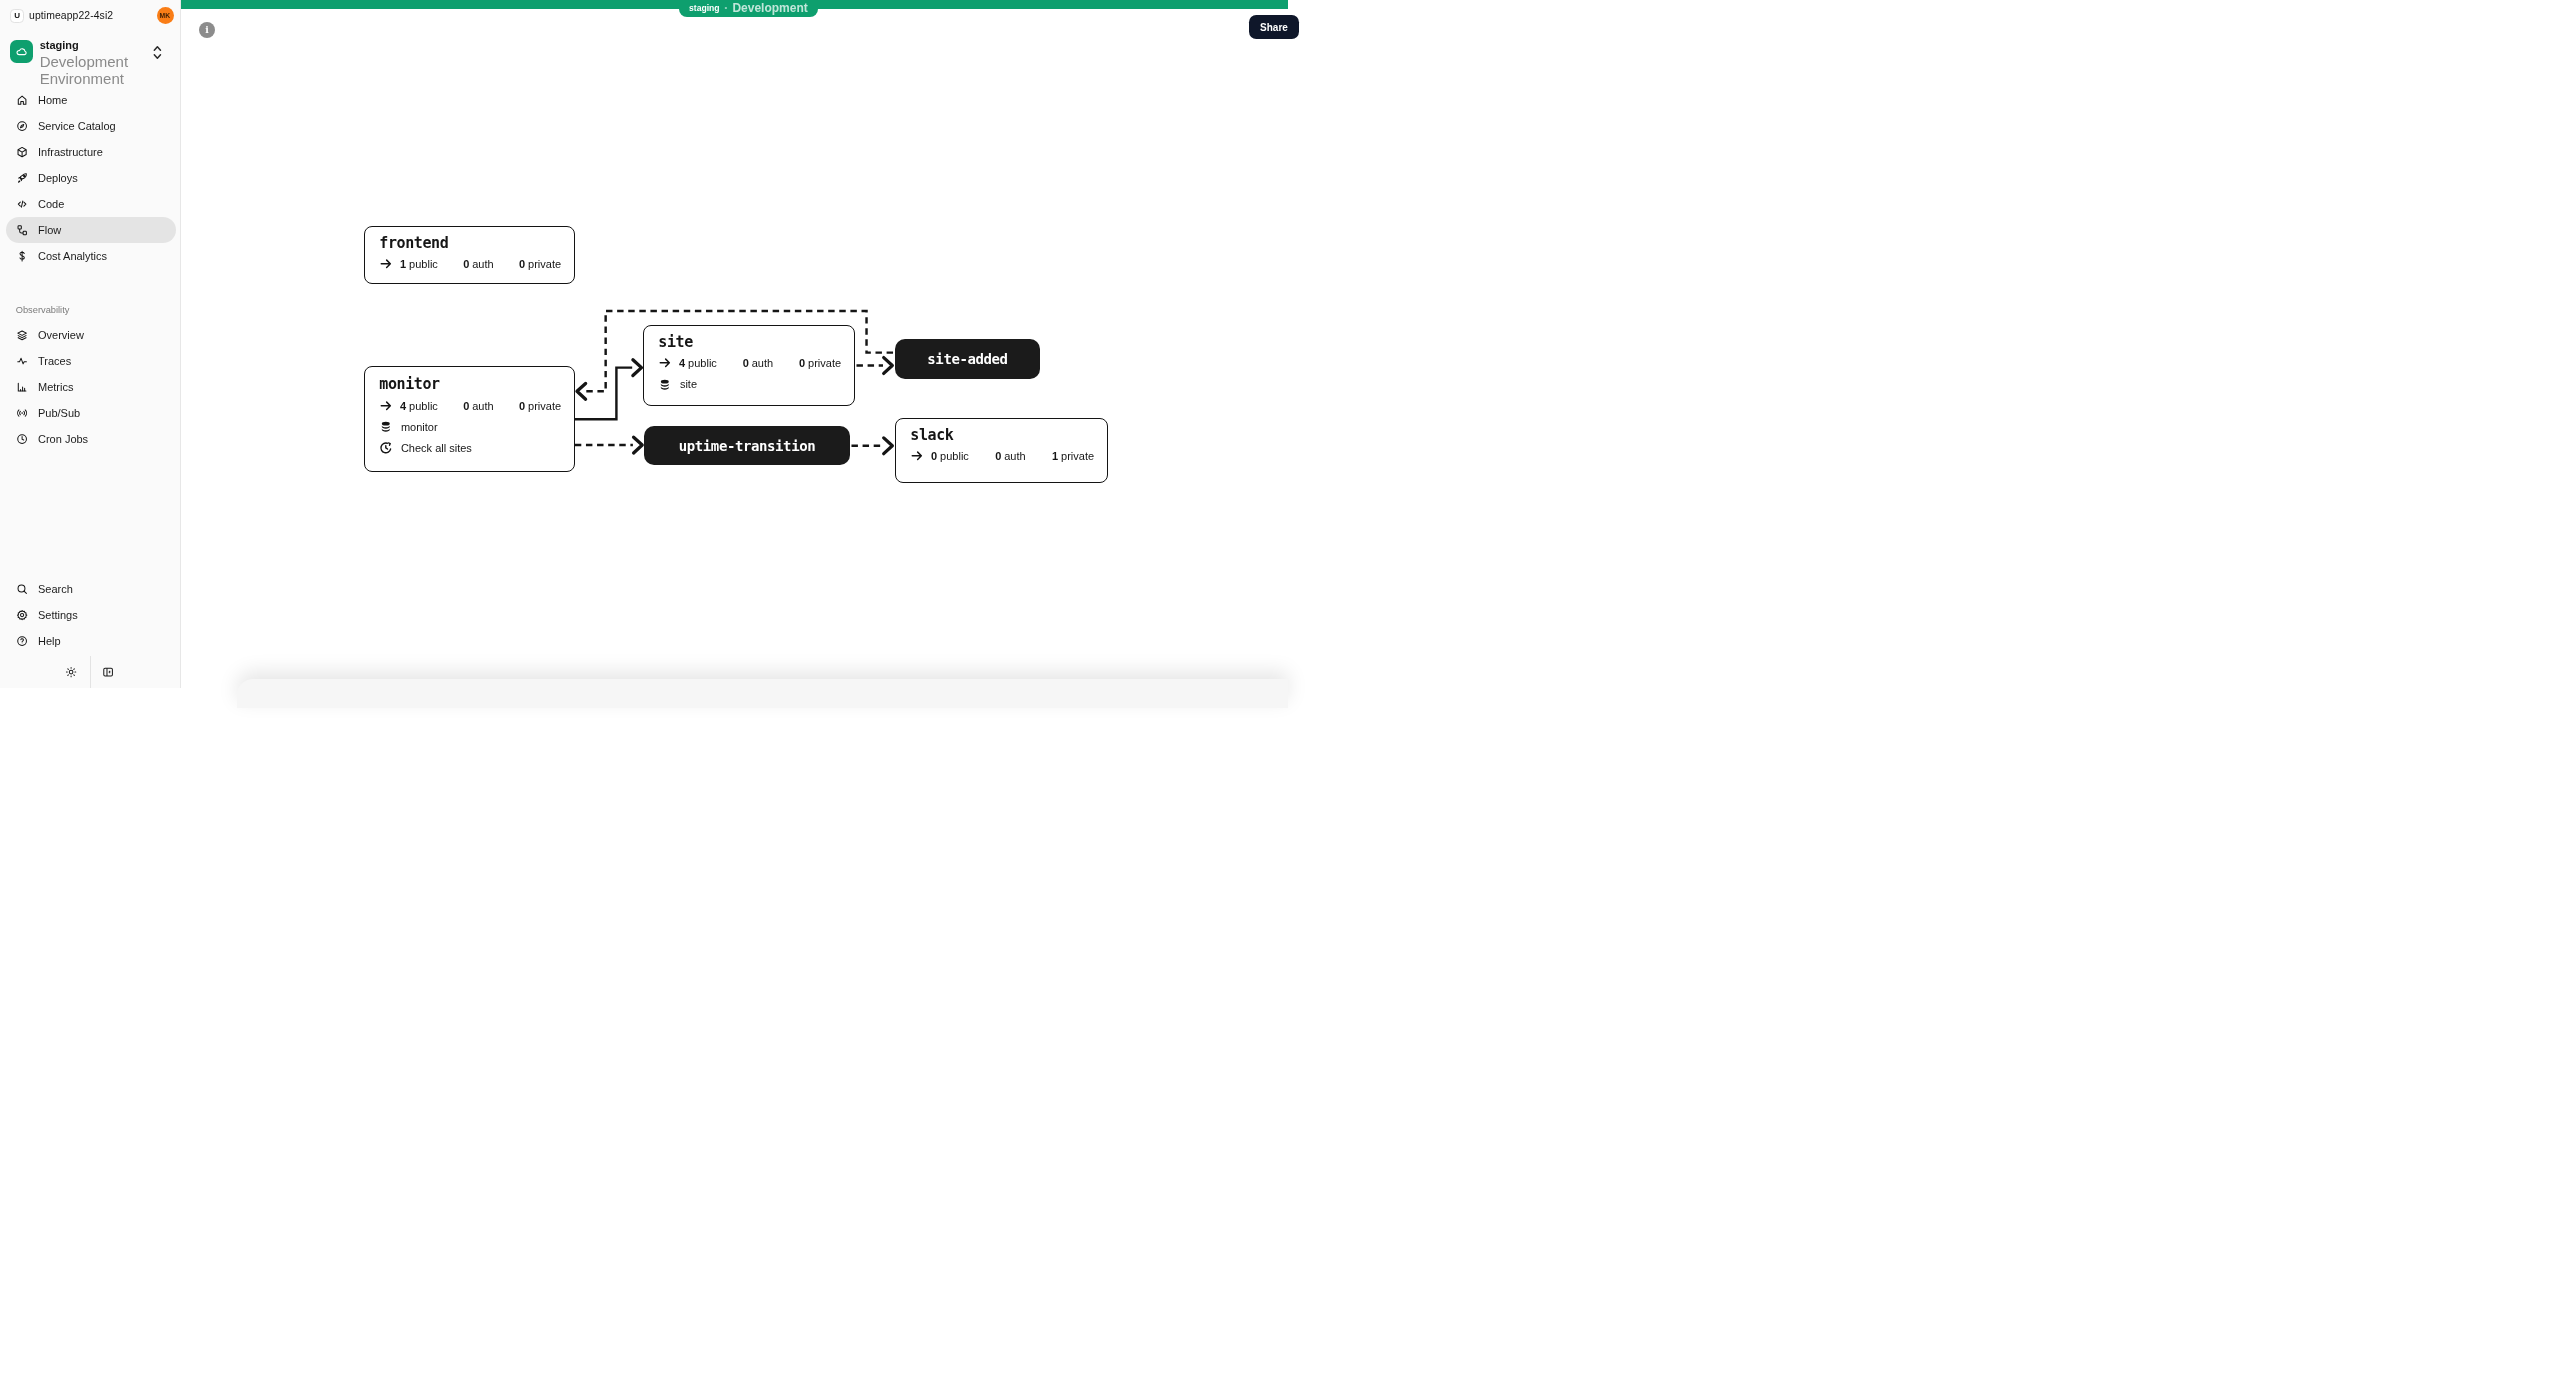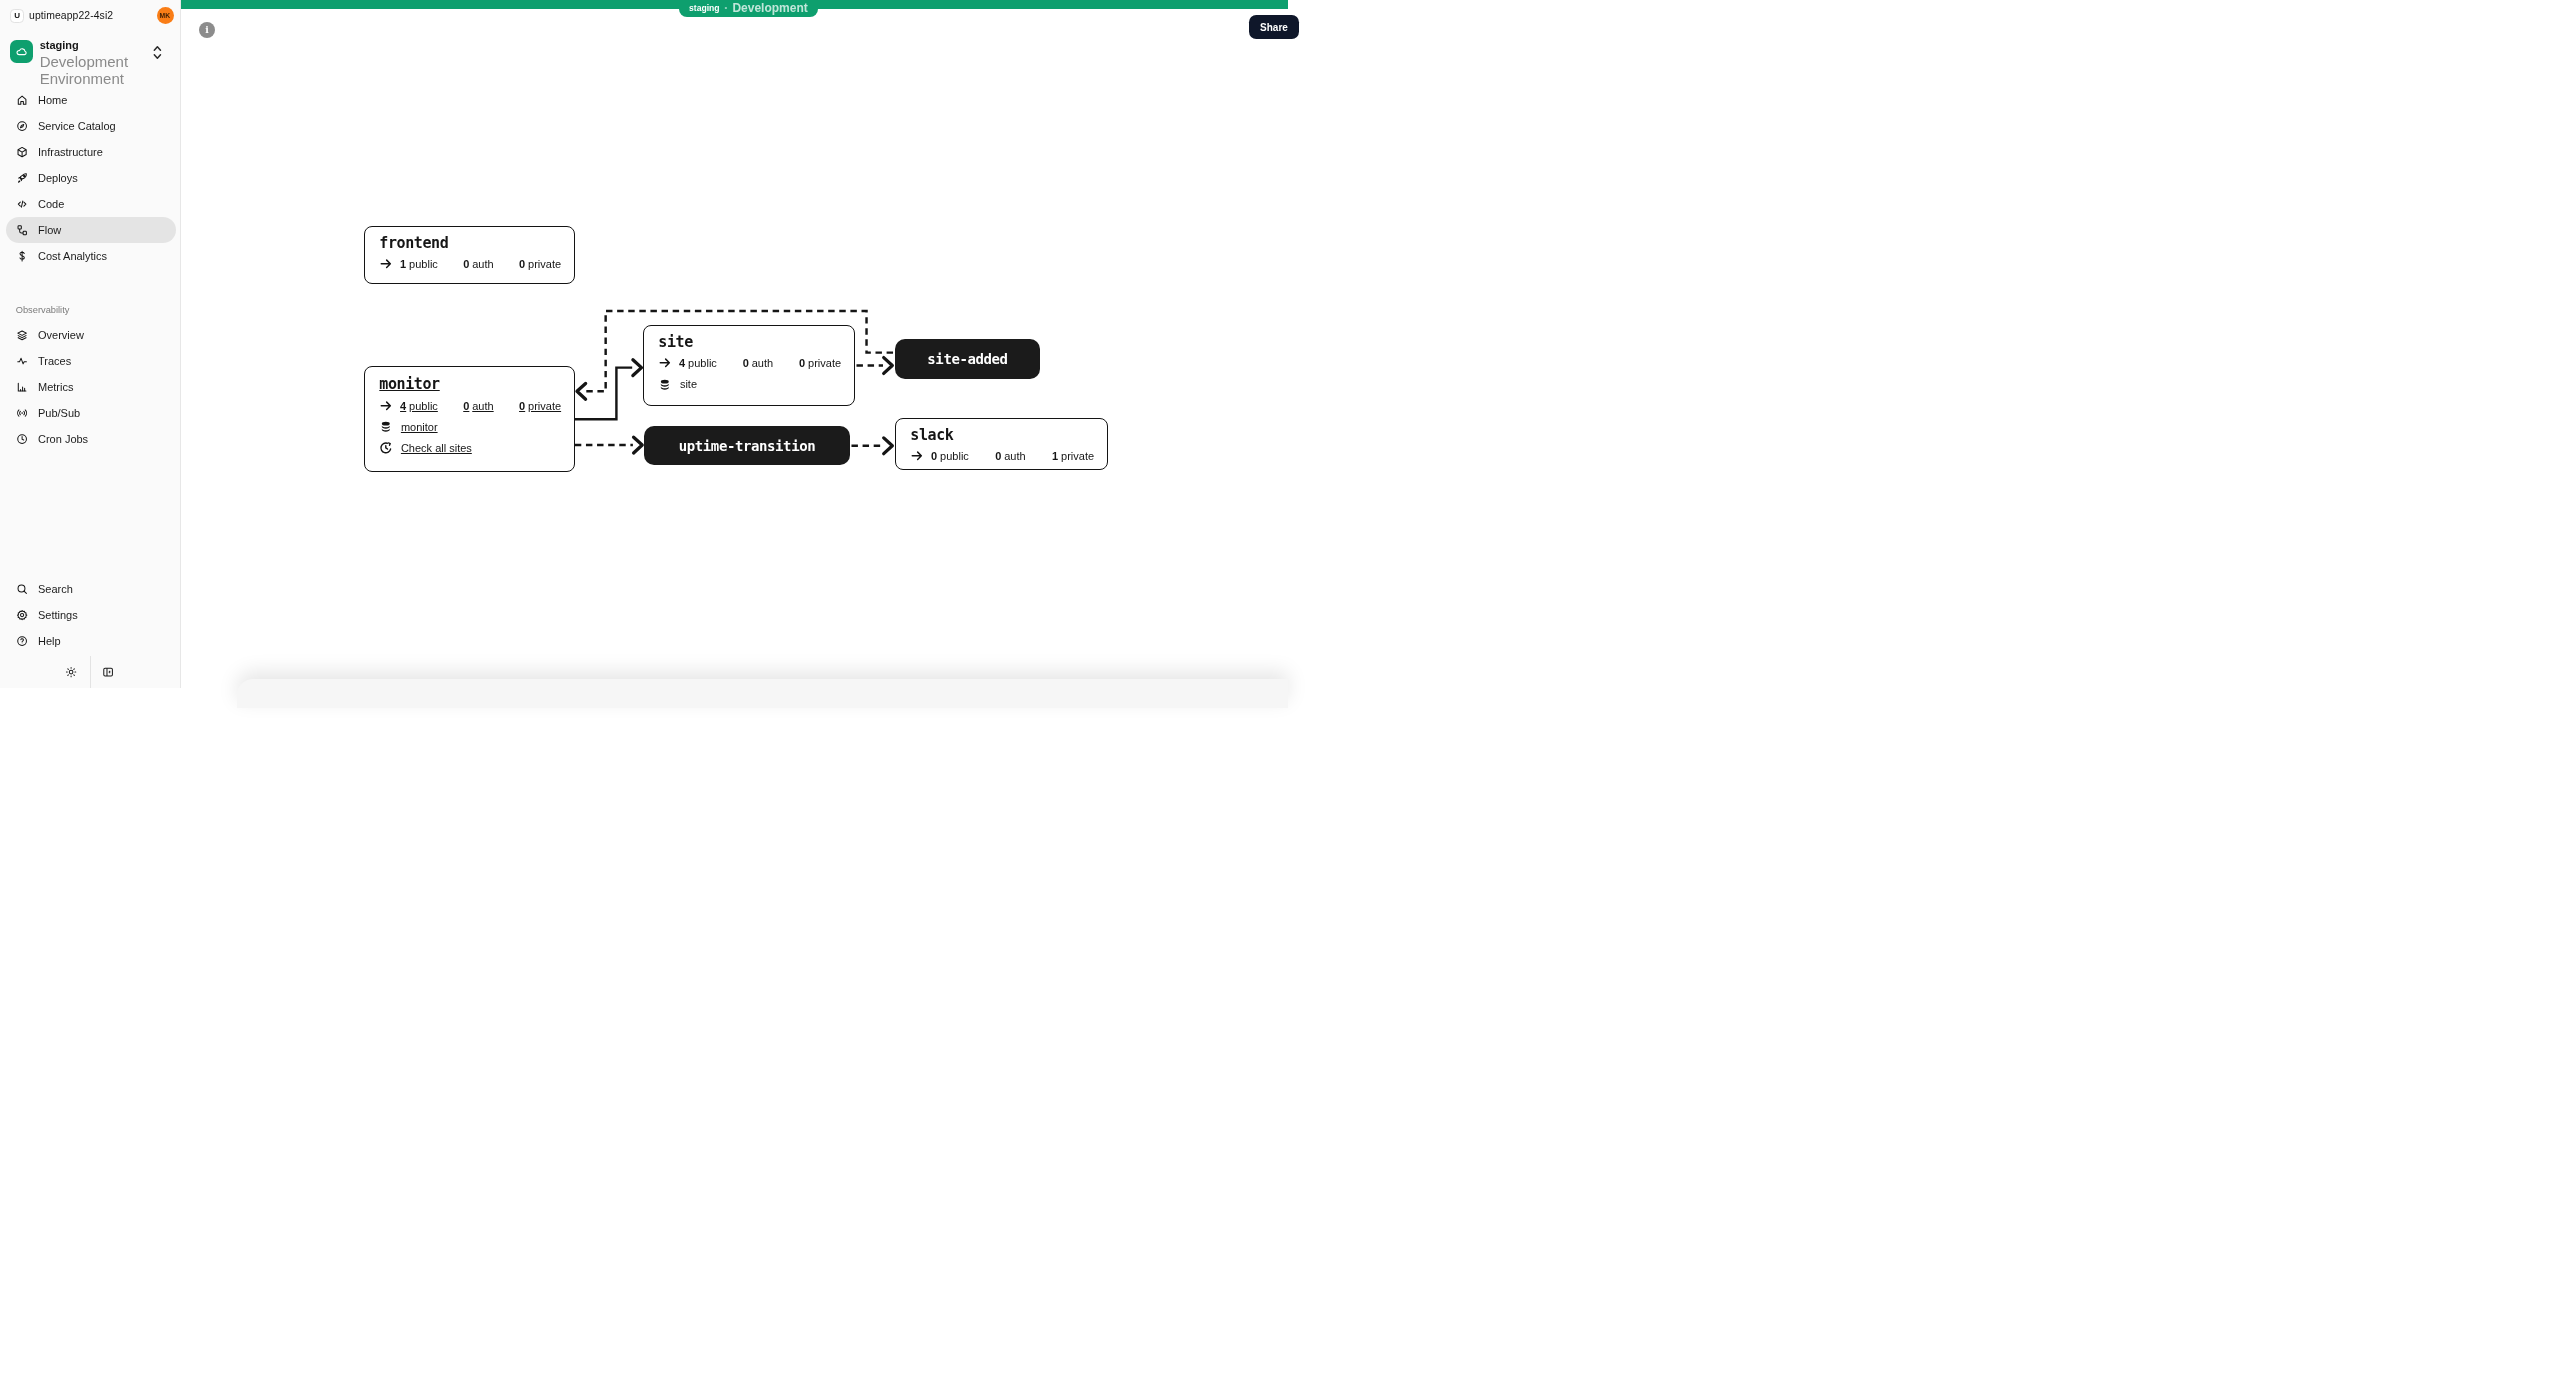--- a/index.html
+++ b/index.html
@@ -73,23 +73,23 @@
   .stat { font-size:11px; color:#161616; white-space:nowrap; }
   .stat b { font-weight:700; margin-right:2.9px; }
   .res-row { display:flex; align-items:center; height:17px; margin-top:4.3px; font-size:11px; }
   .res-row .ic { margin-right:8px; display:flex; color:#141414; }
 
   .pill { position:absolute; background:#1b1b1b; border-radius:10px; z-index:2; display:flex;
     align-items:center; justify-content:center; color:#fff; cursor:pointer;
     font-family:"DejaVu Sans Mono", monospace; font-weight:700; font-size:14px; letter-spacing:-0.4px; }
 
   #node-frontend { left:364px; top:226px; width:211px; height:58px; }
-  #node-monitor  { left:364px; top:366px; width:211px; height:106px; padding-top:8px;text-decoration:underline; }
+  #node-monitor  { left:364px; top:366px; width:211px; height:106px; padding-top:8px; }
   #node-site     { left:643px; top:325px; width:212px; height:81px; }
-  #node-slack    { left:895px; top:418px; width:213px; height:52px; }
+  #node-slack    { left:895px; top:418px; width:213px; height:65px; }
   #pill-site-added { left:895px; top:339px; width:145px; height:40px; }
   #pill-uptime     { left:644px;  top:426px; width:206px; height:39px; }
 
   .bottom-sheet { position:absolute; left:237px; top:679px; width:1051px; height:29px;
     background:#f6f6f6; border-top-left-radius:16px; box-shadow:0 -7.2px 20px rgba(0,0,0,.10); z-index:3; }
 </style>
 </head>
 <body>
 
 <div class="sidebar">

